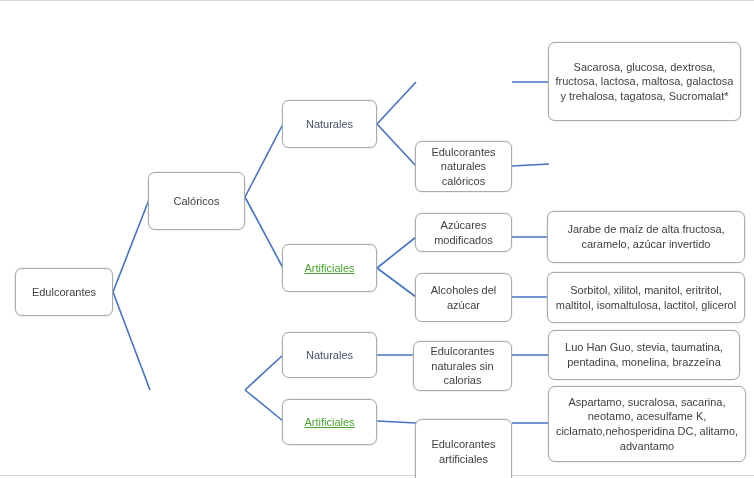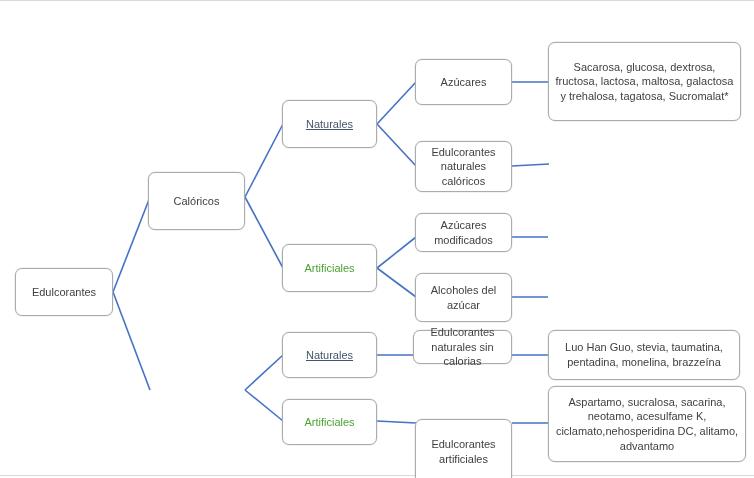--- a/index.html
+++ b/index.html
@@ -15,35 +15,35 @@
   .hairline{position:absolute;left:0;width:754px;height:1px;background:#d9d9d9;z-index:0;}
   .hl-top{top:0;}
   .hl-bottom{top:475px;}
   .node{
     position:absolute;z-index:2;box-sizing:border-box;
     display:flex;align-items:center;justify-content:center;text-align:center;
     background:#fff;border:1px solid var(--border);border-radius:7px;
     color:var(--text);font-size:11px;line-height:1.32;padding:10px 4px;
     box-shadow:0 0 0 0.5px rgba(180,180,180,.35);
   }
-  .slate{color:var(--slate);text-decoration:underline;}
-  .green{color:var(--green);}
+  .slate{color:var(--slate);}
+  .green{color:var(--green);text-decoration:underline;}
   
   .n-root{left:15px;top:268px;width:98px;height:48px}
   .n-caloricos{left:148px;top:172px;width:97px;height:58px}
   .n-nocaloricos{left:148px;top:366px;width:97px;height:47px}
   .n-nat1{left:282px;top:100px;width:95px;height:48px}
   .n-art1{left:282px;top:244px;width:95px;height:48px}
   .n-nat2{left:282px;top:332px;width:95px;height:46px}
   .n-art2{left:282px;top:399px;width:95px;height:46px}
   .n-azucares{left:415px;top:59px;width:97px;height:46px}
   .n-enc{left:415px;top:141px;width:97px;height:51px}
   .n-azmod{left:415px;top:213px;width:97px;height:39px}
   .n-alc{left:415px;top:273px;width:97px;height:49px}
-  .n-ensc{left:413px;top:330px;width:99px;height:34px}
+  .n-ensc{left:413px;top:341px;width:99px;height:50px}
   .n-eart{left:415px;top:419px;width:97px;height:66px}
   .n-leaf1{left:548px;top:42px;width:193px;height:79px}
   .n-leaf2{left:548px;top:129px;width:192px;height:68px}
   .n-leaf3{left:547px;top:211px;width:198px;height:52px}
   .n-leaf4{left:547px;top:272px;width:198px;height:51px}
   .n-leaf5{left:548px;top:330px;width:192px;height:50px}
   .n-leaf6{left:548px;top:386px;width:198px;height:76px}
 </style>
 </head>
 <body>
@@ -76,24 +76,25 @@
 
   <div class="node n-root">Edulcorantes</div>
 
   <div class="node n-caloricos">Calóricos</div>
 
   <div class="node n-nat1 slate">Naturales</div>
   <div class="node n-art1 green">Artificiales</div>
   <div class="node n-nat2 slate">Naturales</div>
   <div class="node n-art2 green">Artificiales</div>
 
-  <div class="node n-azucares">Azúcares</div>
   <div class="node n-enc">Edulcorantes naturales calóricos</div>
   <div class="node n-azmod">Azúcares modificados</div>
   <div class="node n-alc">Alcoholes del azúcar</div>
   <div class="node n-ensc">Edulcorantes naturales sin calorias</div>
   <div class="node n-eart">Edulcorantes artificiales</div>
 
   <div class="node n-leaf1">Sacarosa, glucosa, dextrosa, fructosa, lactosa, maltosa, galactosa y trehalosa, tagatosa, Sucromalat*</div>
+  <div class="node n-leaf3">Jarabe de maíz de alta fructosa, caramelo, azúcar invertido</div>
+  <div class="node n-leaf4">Sorbitol, xilitol, manitol, eritritol, maltitol, isomaltulosa, lactitol, glicerol</div>
   <div class="node n-leaf5">Luo Han Guo, stevia, taumatina, pentadina, monelina, brazzeína</div>
   <div class="node n-leaf6">Aspartamo, sucralosa, sacarina, neotamo, acesulfame K, ciclamato,nehosperidina DC, alitamo, advantamo</div>
 
 </div>
 
 </body></html>

